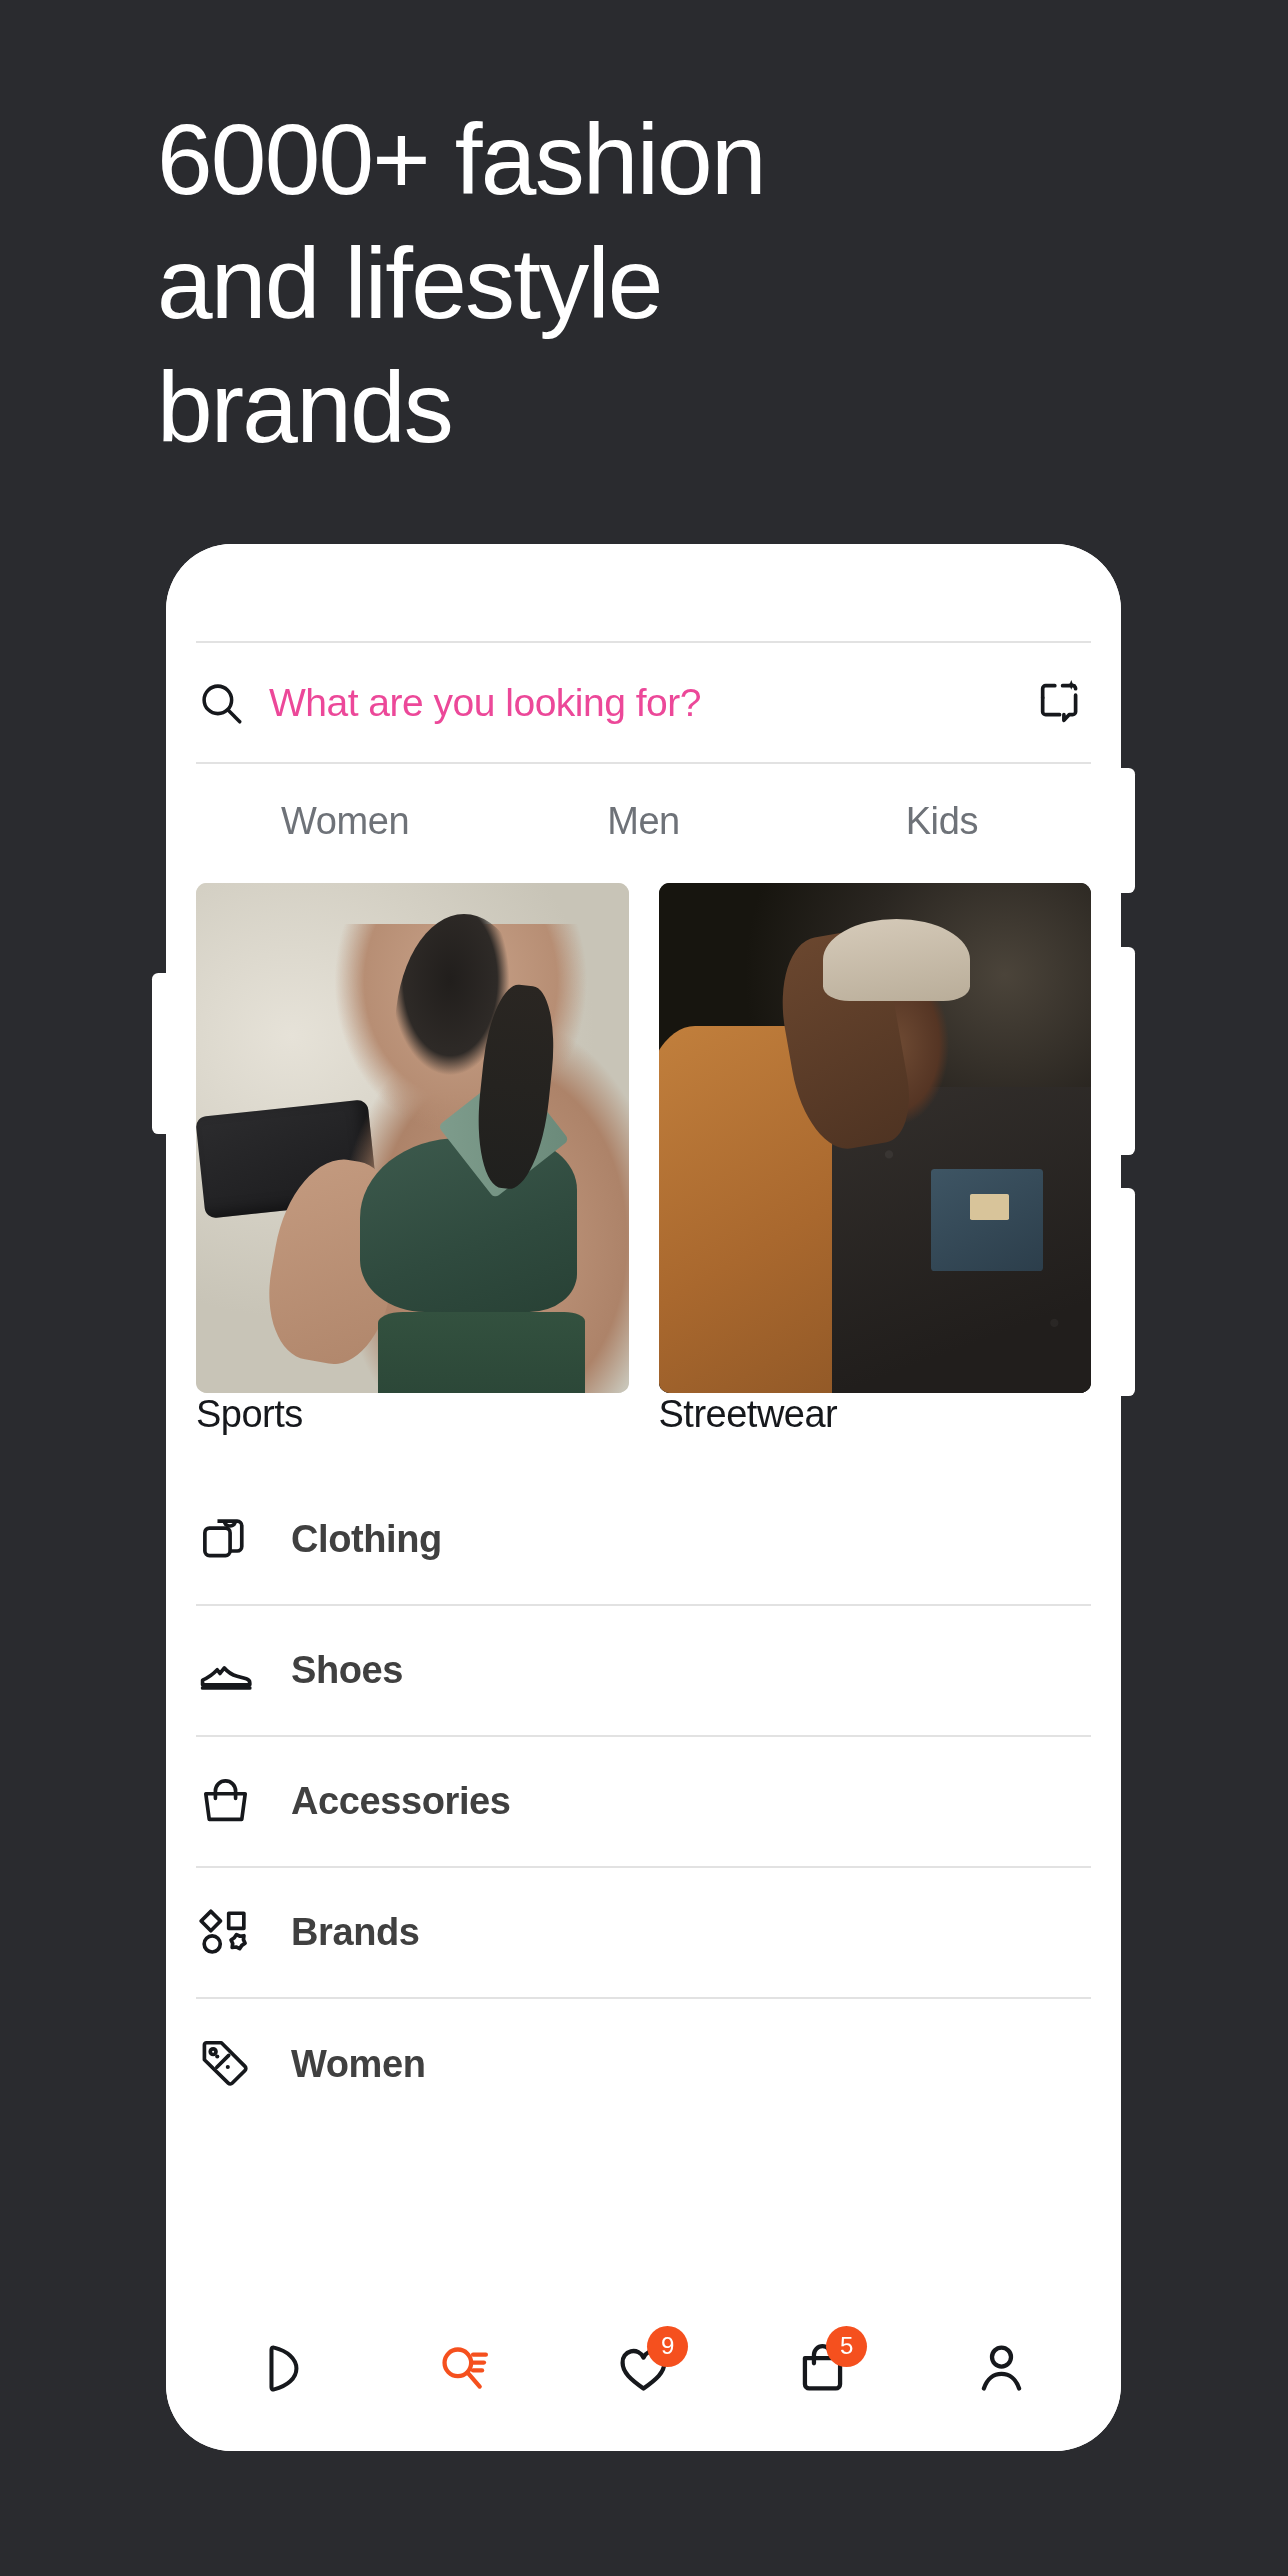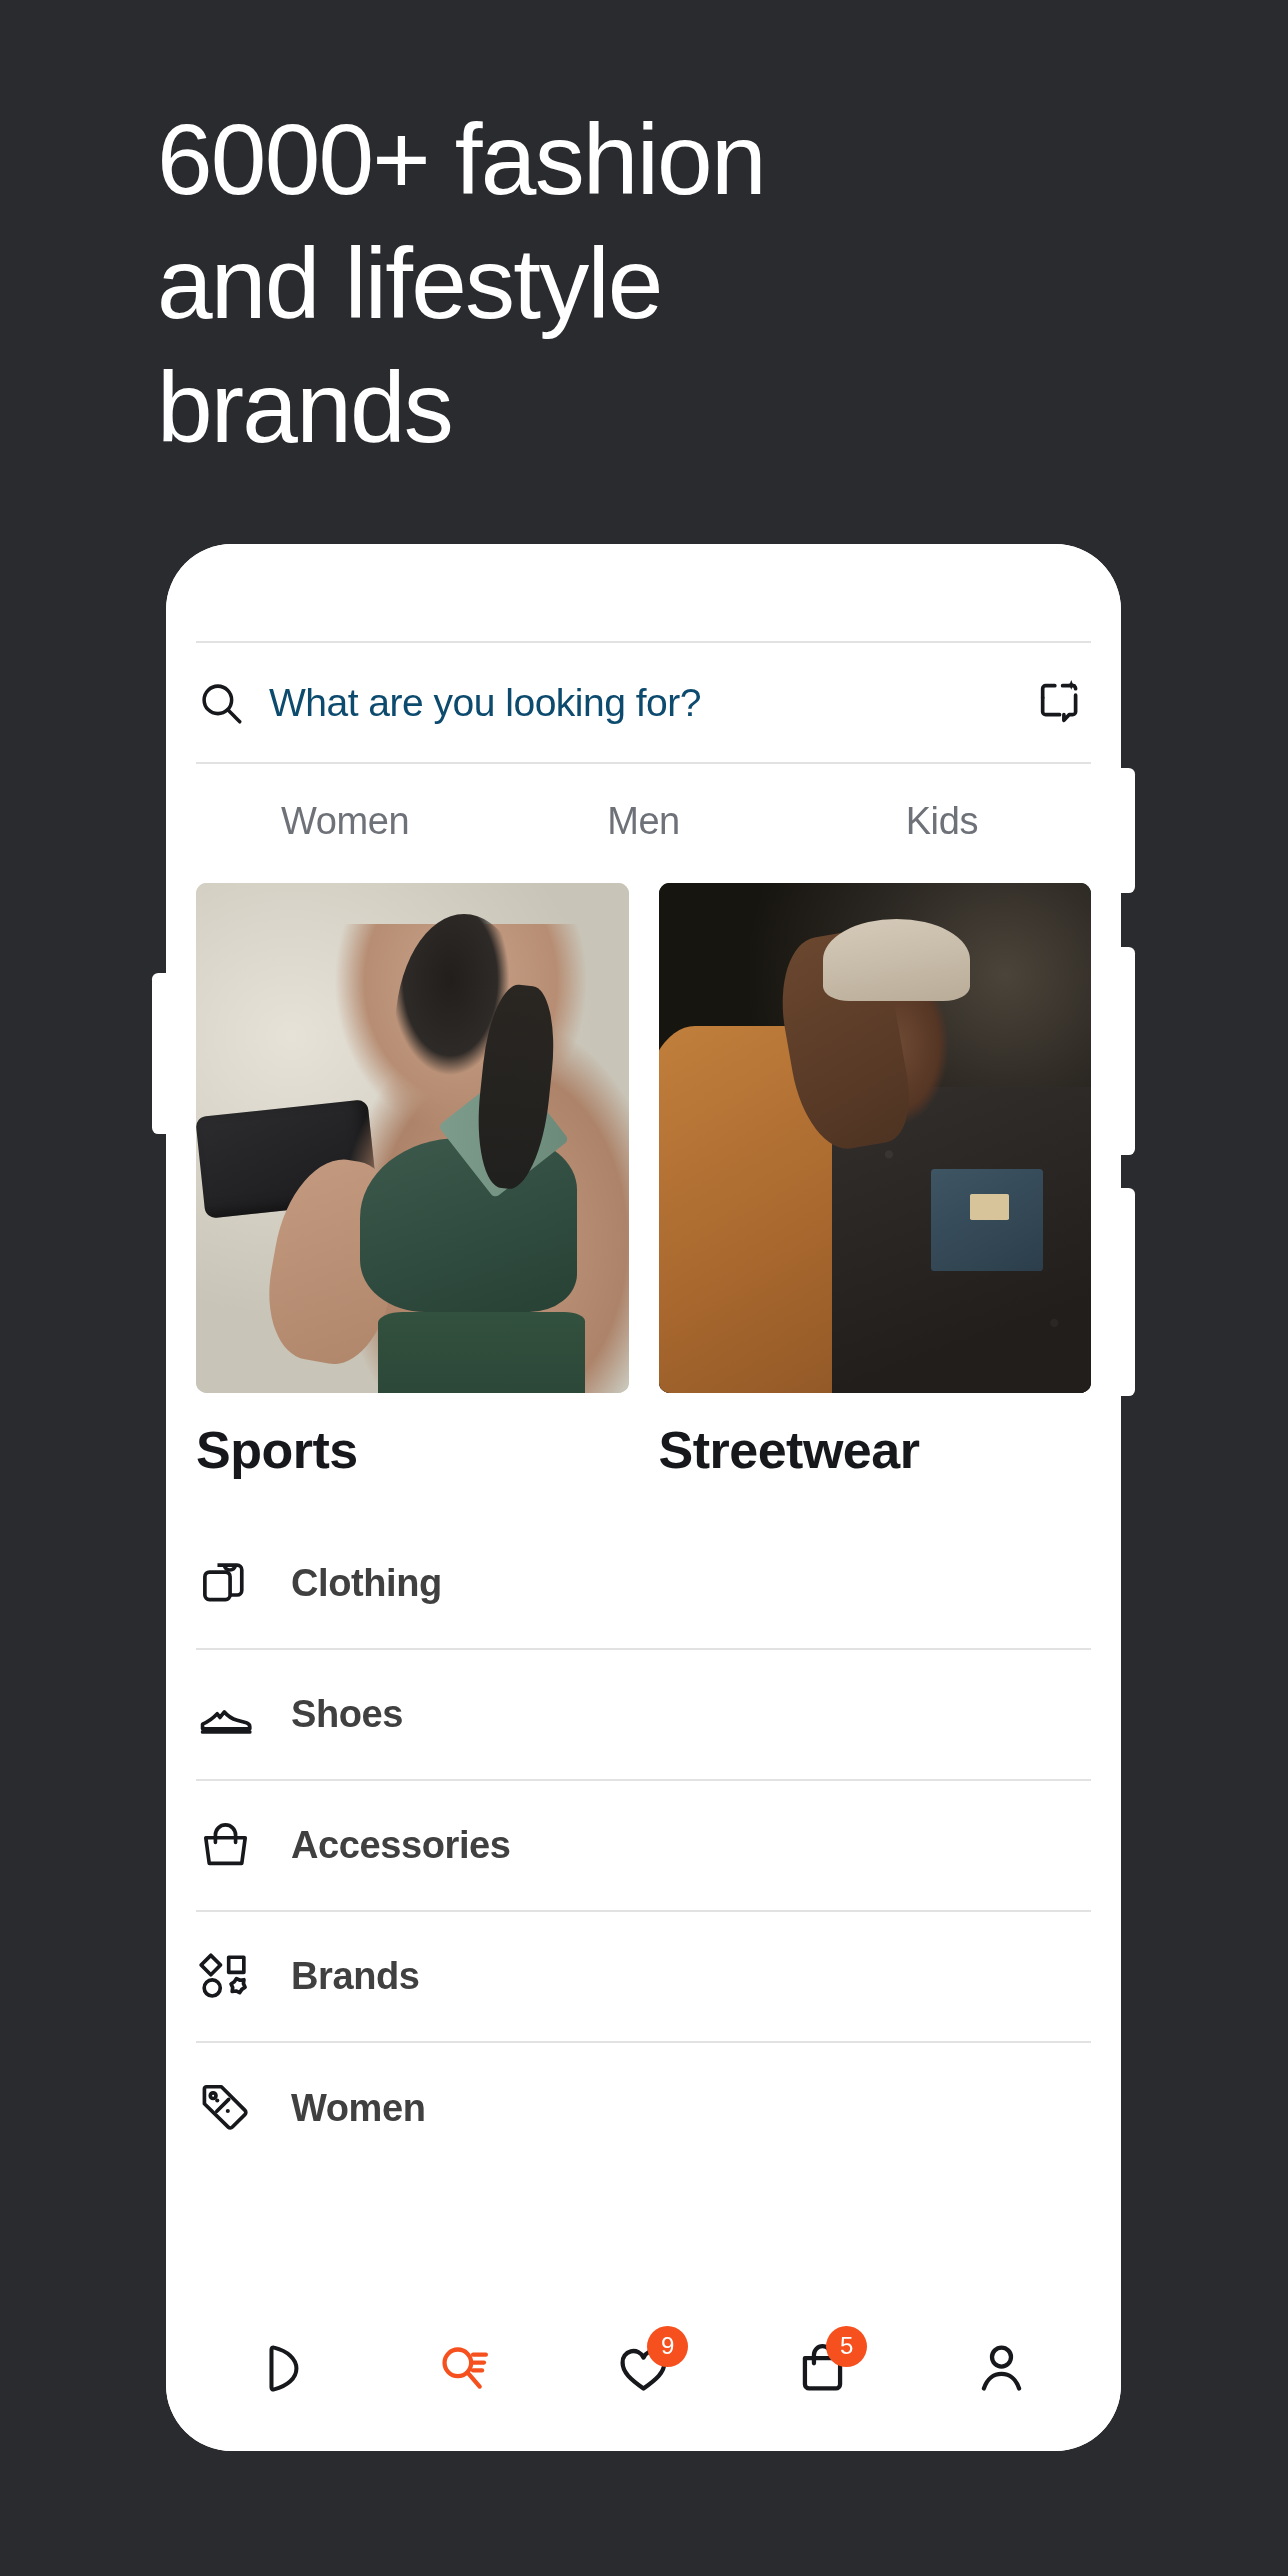--- a/index.html
+++ b/index.html
@@ -62,21 +62,21 @@
     height: 123px;
     display: flex; align-items: center;
     gap: 23px;
     border-top: 2.7px solid #E2E2E2;
     border-bottom: 2.7px solid #E2E2E2;
   }
   .search-icon { flex: 0 0 auto; width: 50px; height: 50px; }
   .search-input-txt {
     flex: 1 1 auto;
     font-size: 39px;
-    color: #0c4a6e;
+    color: #ec4899;
     letter-spacing: -0.5px;
   }
   .lens-icon { flex: 0 0 auto; width: 52px; height: 52px; margin-right: 5.4px; }
 
   
   .tabs {
     flex: 0 0 auto;
     height: 114px;
     display: flex; align-items: center;
     padding: 10px 30px;
@@ -97,23 +97,22 @@
     margin-top: 5.4px;
   }
   .tile { flex: 1 1 0; }
   .tile-img {
     width: 100%; height: 510px;
     border-radius: 10.7px;
     overflow: hidden;
     position: relative;
   }
   .tile-label {
-    margin-top: 27px;
-    font-size: 52px;
-    font-weight: bold;
+    font-size: 38px;
+    font-weight: normal;
     color: #16181C;
     letter-spacing: -0.5px;
   }
 
   
   .photo-sports { position: absolute; inset: 0; background: #DBD7CC; }
   .photo-sports .wall {
     position: absolute; inset: 0;
     background:
       radial-gradient(ellipse 70% 55% at 22% 30%, #E6E2D8 0%, #D4D0C4 60%, #C8C4B7 100%);

